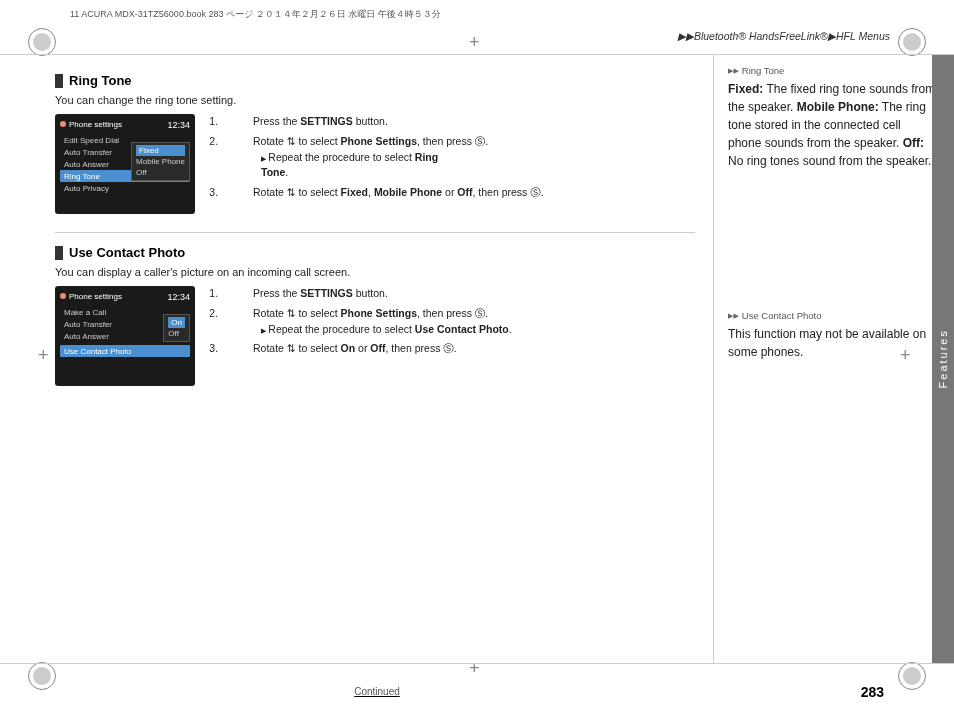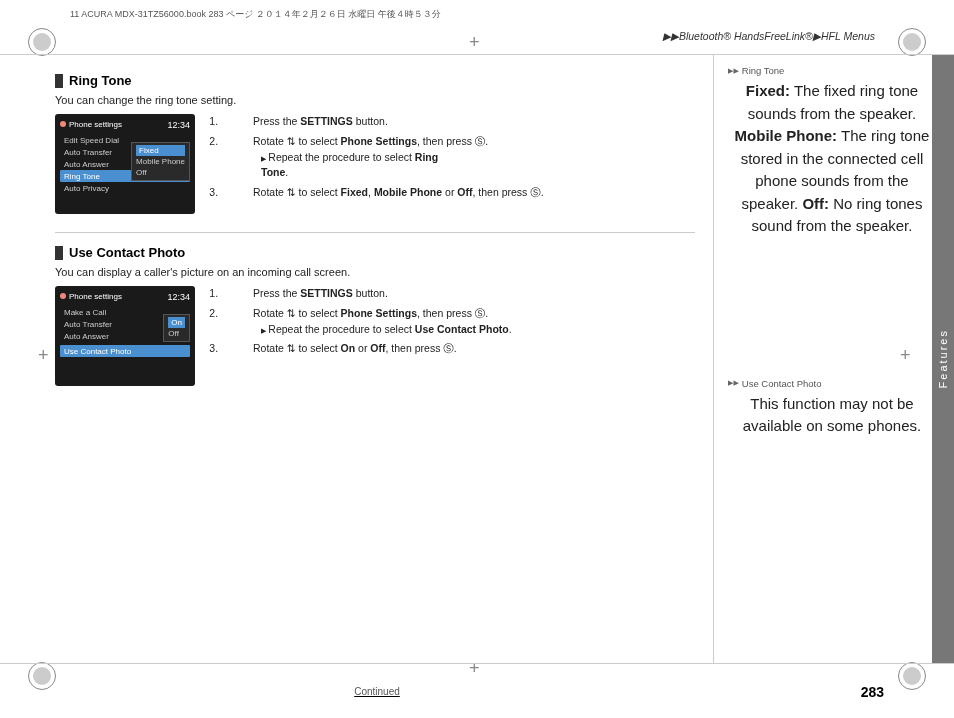--- a/index.html
+++ b/index.html
@@ -59,21 +59,21 @@
       border-bottom: 1px solid #ccc;
     }
     .top-bar-text {
       position: absolute;
       top: 8px; left: 70px;
       font-size: 9px;
       color: #555;
     }
     .top-bar-right {
       position: absolute;
-      top: 30px; right: 79px;
+      top: 30px; right: 64px;
       font-size: 10.5px;
       color: #333;
       font-style: italic;
     }
 
     
     .bottom-bar {
       position: absolute;
       bottom: 0; left: 0; right: 0;
       height: 55px;
@@ -246,24 +246,23 @@
       display: flex;
       align-items: center;
     }
     .right-note-header::before {
       content: '▶▶';
       font-size: 7px;
       margin-right: 3px;
       color: #666;
     }
     .right-note p {
-      font-size: 15px;
+      font-size: 12px;
       line-height: 1.5;
       color: #222;
-      text-align: center;
     }
 
     
     .section-divider {
       border: none;
       border-top: 1px solid #ccc;
       margin: 10px 0 12px 0;
     }
 
     

